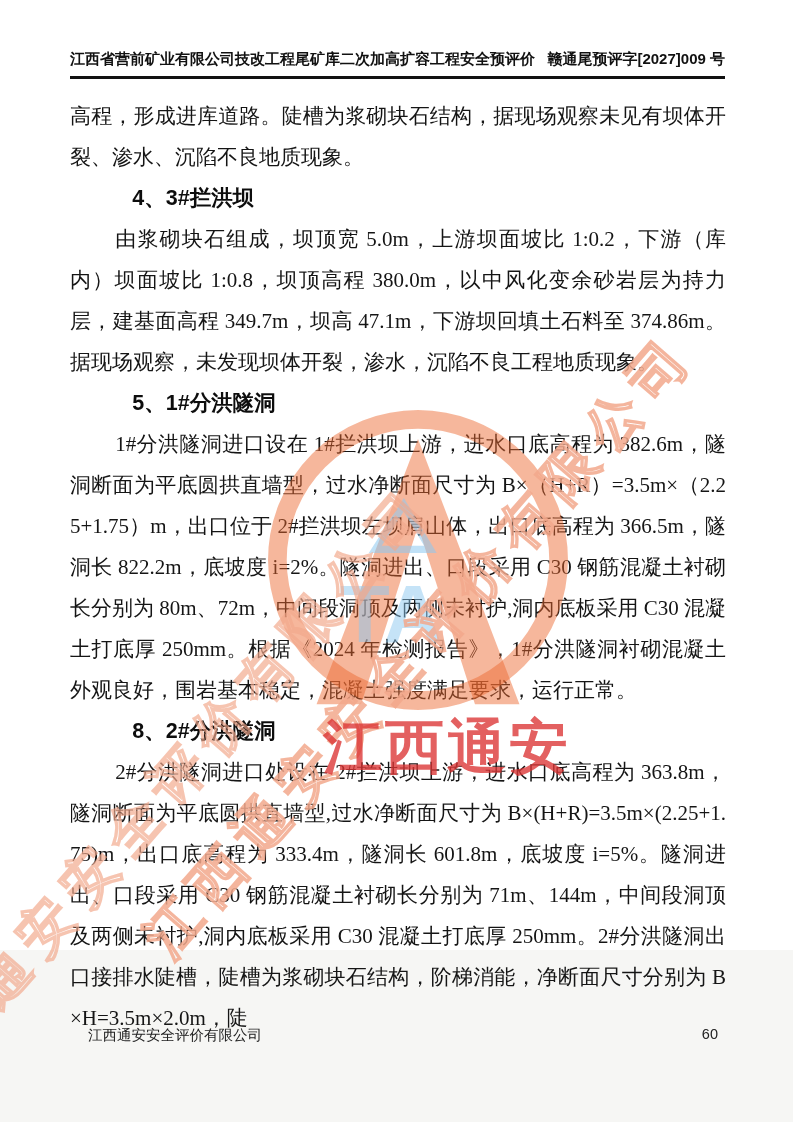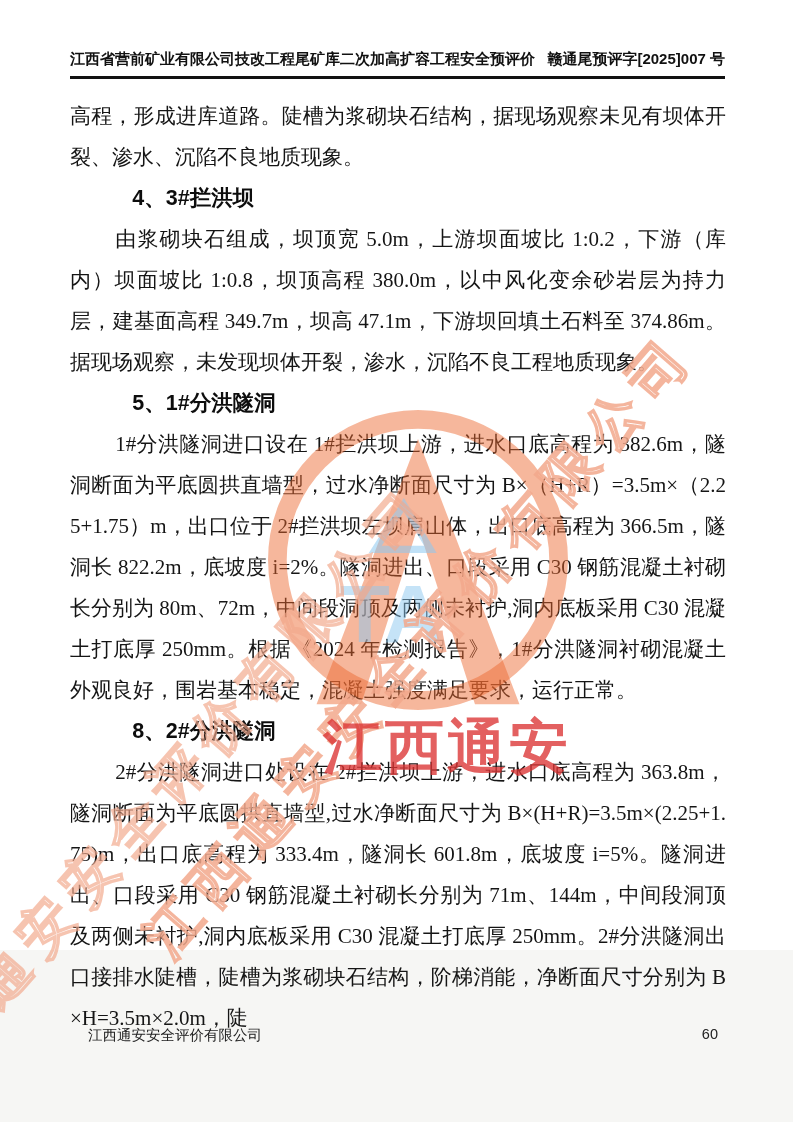--- a/index.html
+++ b/index.html
@@ -63,21 +63,21 @@
   .wm-diag.d1{left:-50px;top:608px;width:940px;text-align:center;transform:rotate(-49deg);}
   .wm-diag.d2{left:-310px;top:760px;width:940px;text-align:center;transform:rotate(-49deg);opacity:.8;}
 </style>
 </head>
 <body>
 
 <div class="page">
 
   <div class="header">
     <span>江西省营前矿业有限公司技改工程尾矿库二次加高扩容工程安全预评价</span>
-    <span class="doc-no">赣通尾预评字[2025]007 号</span>
+    <span class="doc-no">赣通尾预评字[2027]009 号</span>
   </div>
 
   <div class="doc-body" id="doc-body">
       <p class="no-indent">高程，形成进库道路。陡槽为浆砌块石结构，据现场观察未见有坝体开裂、渗水、沉陷不良地质现象。</p>
       <h3>4、3#拦洪坝</h3>
       <p>由浆砌块石组成，坝顶宽 5.0m，上游坝面坡比 1:0.2，下游（库内）坝面坡比 1:0.8，坝顶高程 380.0m，以中风化变余砂岩层为持力层，建基面高程 349.7m，坝高 47.1m，下游坝回填土石料至 374.86m。据现场观察，未发现坝体开裂，渗水，沉陷不良工程地质现象。</p>
       <h3>5、1#分洪隧洞</h3>
       <p>1#分洪隧洞进口设在 1#拦洪坝上游，进水口底高程为 382.6m，隧洞断面为平底圆拱直墙型，过水净断面尺寸为 B×（H+R）=3.5m×（2.25+1.75）m，出口位于 2#拦洪坝左坝肩山体，出口底高程为 366.5m，隧洞长 822.2m，底坡度 i=2%。隧洞进出、口段采用 C30 钢筋混凝土衬砌长分别为 80m、72m，中间段洞顶及两侧未衬护,洞内底板采用 C30 混凝土打底厚 250mm。根据《2024 年检测报告》，1#分洪隧洞衬砌混凝土外观良好，围岩基本稳定，混凝土强度满足要求，运行正常。</p>
       <h3>8、2#分洪隧洞</h3>
       <p>2#分洪隧洞进口处设在 2#拦洪坝上游，进水口底高程为 363.8m，隧洞断面为平底圆拱直墙型,过水净断面尺寸为 B×(H+R)=3.5m×(2.25+1.75)m，出口底高程为 333.4m，隧洞长 601.8m，底坡度 i=5%。隧洞进出、口段采用 C30 钢筋混凝土衬砌长分别为 71m、144m，中间段洞顶及两侧未衬护,洞内底板采用 C30 混凝土打底厚 250mm。2#分洪隧洞出口接排水陡槽，陡槽为浆砌块石结构，阶梯消能，净断面尺寸分别为 B×H=3.5m×2.0m，陡</p>

